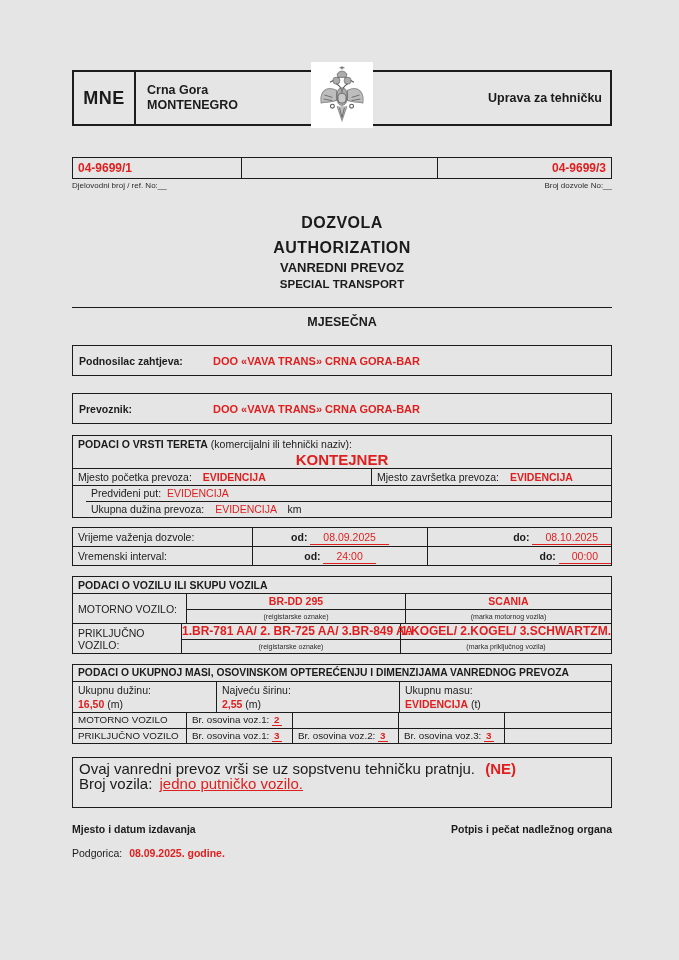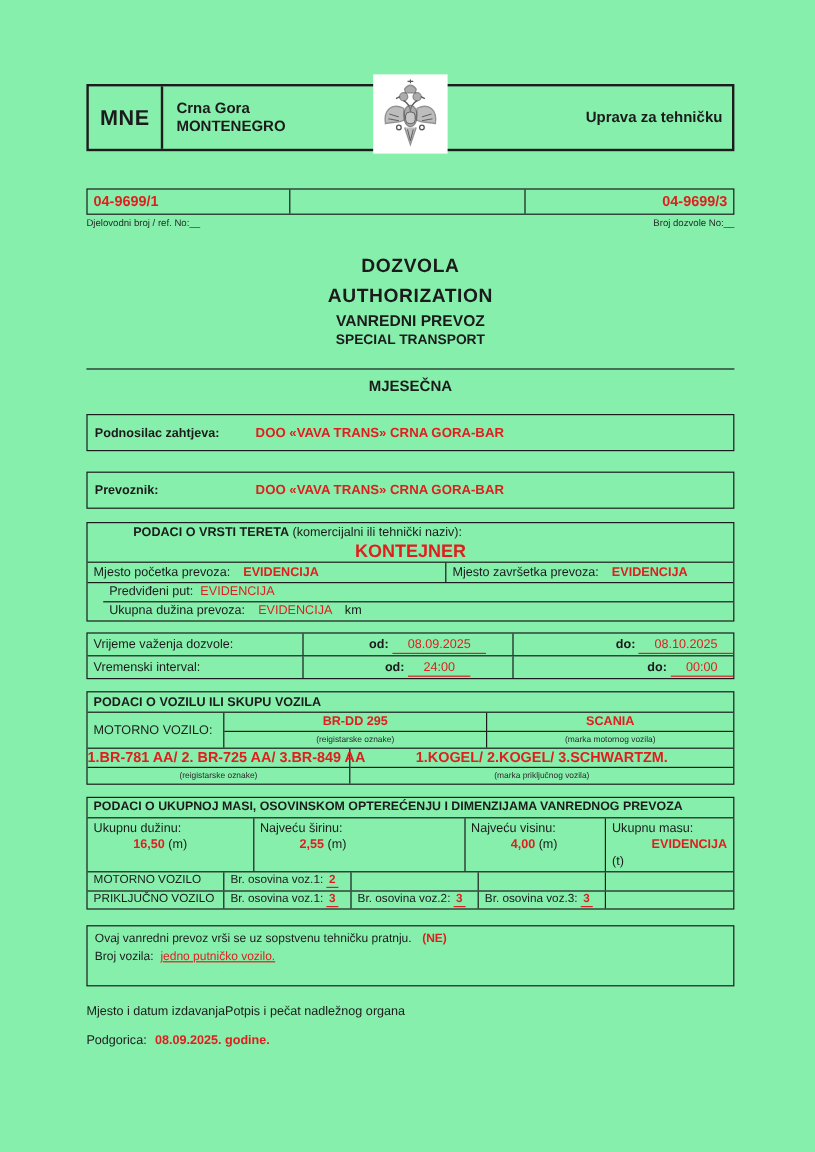--- a/index.html
+++ b/index.html
@@ -1,24 +1,24 @@
 <!DOCTYPE html>
 <html><head>
 <meta charset="utf-8">
 <style>
   html,body{margin:0;padding:0;}
   body{
     width:679px;height:960px;background:#ffffff;
     font-family:"Liberation Sans","DejaVu Sans",sans-serif;
     color:#1b1b1b;-webkit-font-smoothing:antialiased;
   }
-  .page{position:relative;width:679px;height:960px;overflow:hidden;background:#86efac;}
+  .page{position:relative;width:679px;height:960px;overflow:hidden;background:#e5e5e5;}
   .content{position:absolute;left:72px;top:70px;width:540px;}
   .red{color:#e01e1e;}
-  .bold{font-weight:bold;margin-left:33px;}
+  .bold{font-weight:bold;}
 
   
   .header-box{
     position:relative;display:flex;align-items:stretch;
     border:2px solid #1c1c1c;height:52px;
   }
   .mne-cell{
     width:60px;display:flex;align-items:center;justify-content:center;
     border-right:2px solid #1c1c1c;font-size:18px;font-weight:bold;letter-spacing:.5px;
   }
@@ -94,25 +94,25 @@
   .d3{width:111px;border-right:1px solid #1c1c1c;}
   .d4{flex:1;}
   .axle-row{display:flex;line-height:14.5px;font-size:9.8px;}
   .axle-row + .axle-row{border-top:1px solid #1c1c1c;}
   .a1{width:108px;border-right:1px solid #1c1c1c;padding-left:5px;}
   .a2,.a3,.a4{width:100px;border-right:1px solid #1c1c1c;padding-left:5px;white-space:nowrap;}
   .a5{flex:1;}
   .axle-num{font-weight:bold;display:inline-block;border-bottom:1px solid #e01e1e;padding:0 2px;line-height:11px;}
 
   
-  .escort-box{border:1.5px solid #1c1c1c;margin-top:13px;padding:3px 6px 16px 6px;font-size:10px;line-height:15px;}
+  .escort-box{border:1.5px solid #1c1c1c;margin-top:13px;padding:3px 6px 16px 6px;font-size:15px;line-height:15px;}
   .underl{text-decoration:underline;}
 
   
-  .footer-row{display:flex;margin-top:15px;font-size:10.5px;}
+  .footer-row{display:flex;justify-content:space-between;margin-top:15px;font-size:10.5px;font-weight:bold;}
   .place-row{margin-top:12px;font-size:10.5px;}
 </style>
 </head>
 <body>
 
 <div class="page">
   <div class="content">
 
     <div class="header-box">
       <div class="mne-cell">MNE</div>
@@ -237,20 +237,21 @@
         <div class="veh-colA">
           <div class="veh-val red">BR-DD 295</div>
           <div class="veh-cap">(reigistarske oznake)</div>
         </div>
         <div class="veh-colB">
           <div class="veh-val red">SCANIA</div>
           <div class="veh-cap">(marka motornog vozila)</div>
         </div>
       </div>
       <div class="veh-block">
+        <div class="veh-label">PRIKLJUČNO VOZILO:</div>
         <div class="veh-colA">
           <div class="veh-val veh-valB red">1.BR-781 AA/ 2. BR-725 AA/ 3.BR-849 AA</div>
           <div class="veh-cap">(reigistarske oznake)</div>
         </div>
         <div class="veh-colB">
           <div class="veh-val veh-valB red">1.KOGEL/ 2.KOGEL/ 3.SCHWARTZM.</div>
           <div class="veh-cap">(marka priključnog vozila)</div>
         </div>
       </div>
     </div>
@@ -265,27 +266,20 @@
             <span>(m)</span>
           </div>
         </div>
         <div class="dims-cell d2">
           <div>Najveću širinu:</div>
           <div>
             <span class="red bold">2,55</span>
             <span>(m)</span>
           </div>
         </div>
-        <div class="dims-cell d3">
-          <div>Najveću visinu:</div>
-          <div>
-            <span class="red bold">4,00</span>
-            <span>(m)</span>
-          </div>
-        </div>
         <div class="dims-cell d4">
           <div>Ukupnu masu:</div>
           <div>
             <span class="red bold">EVIDENCIJA</span>
             <span>(t)</span>
           </div>
         </div>
       </div>
       <div class="axle-row">
         <div class="a1">MOTORNO VOZILO</div>

